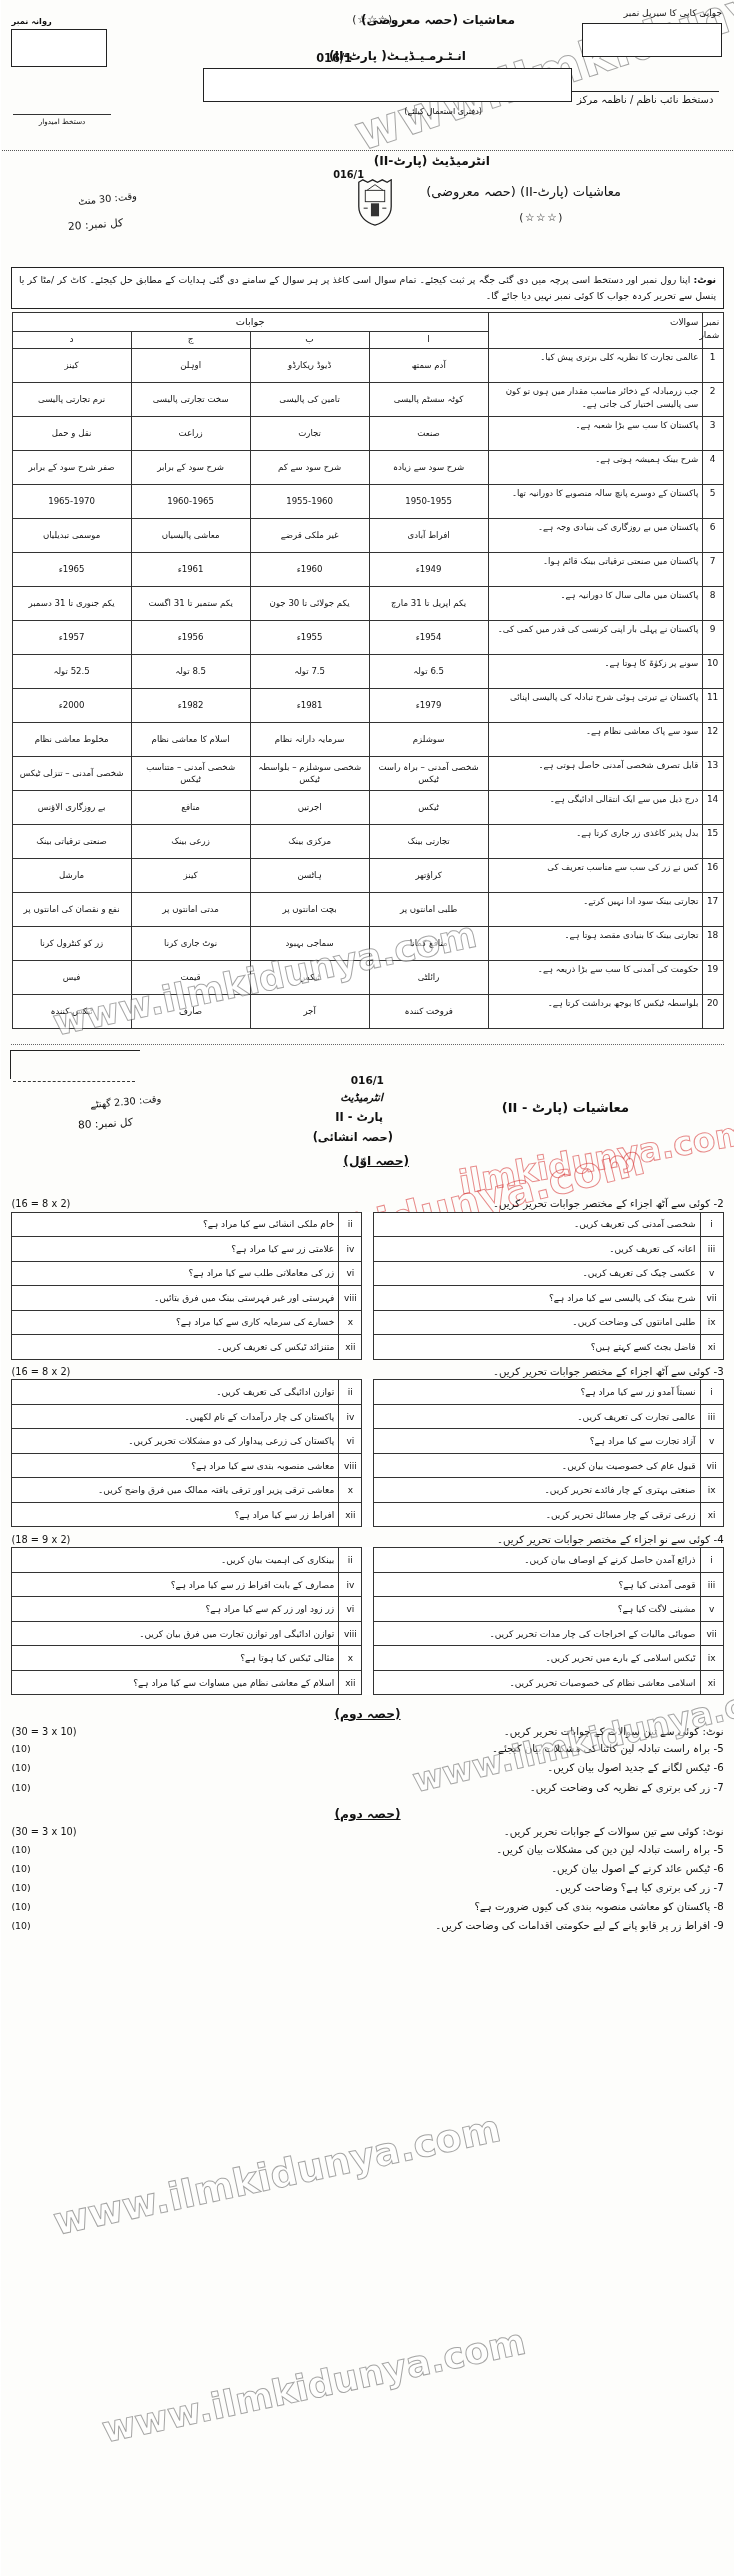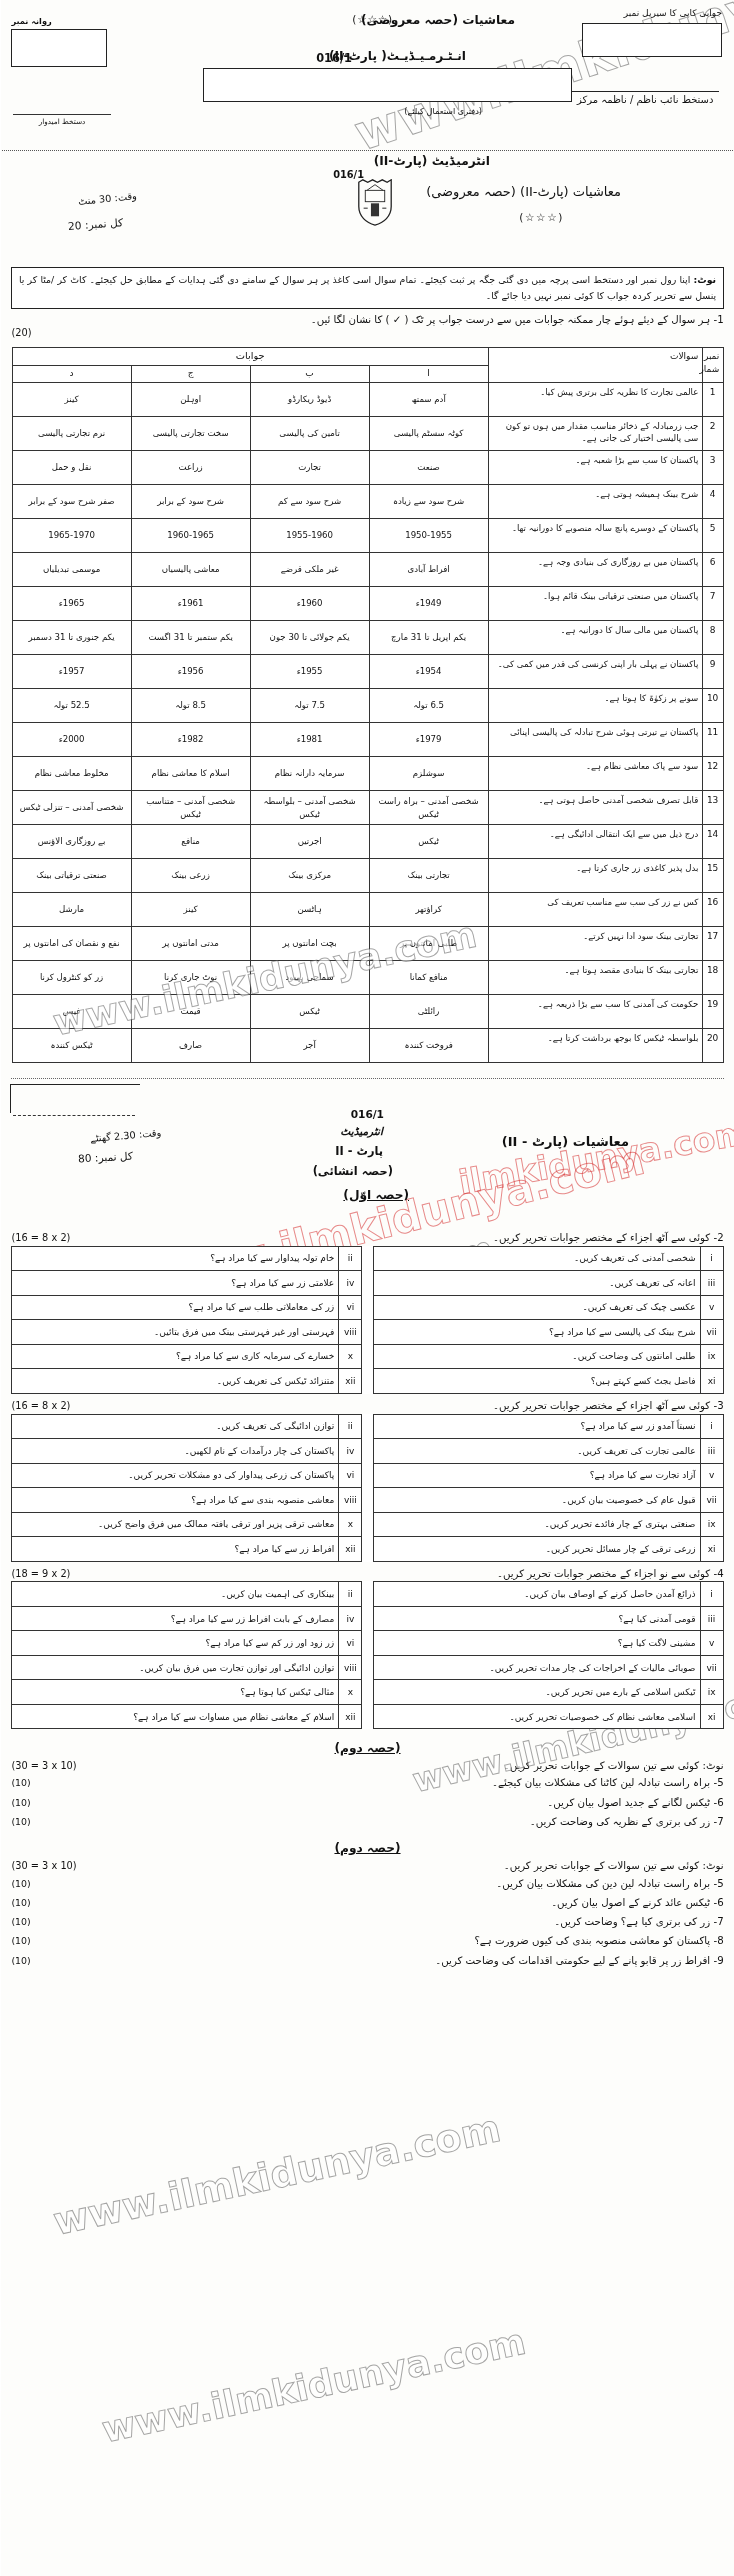--- a/index.html
+++ b/index.html
@@ -403,27 +403,20 @@
 
     <div class="obj-time urdu">وقت: 30 منٹ</div>
     <div class="obj-marks urdu">کل نمبر: 20</div>
   </div>
 
   <div class="note-box urdu">
     <span class="nlabel">نوٹ:</span>
     <span>اپنا رول نمبر اور دستخط اسی پرچہ میں دی گئی جگہ پر ثبت کیجئے۔ تمام سوال اسی کاغذ پر ہر سوال کے سامنے دی گئی ہدایات کے مطابق حل کیجئے۔ کاٹ کر /مٹا کر یا پنسل سے تحریر کردہ جواب کا کوئی نمبر نہیں دیا جائے گا۔</span>
   </div>
 
-  <div class="q1-line">
-    <div class="q1-text urdu">
-      <span>1-</span>
-      <span>ہر سوال کے دیئے ہوئے چار ممکنہ جوابات میں سے درست جواب پر ٹک (  ✓  ) کا نشان لگا ئیں۔</span>
-    </div>
-    <div class="q1-marks ltr">(20)</div>
-  </div>
 
   <table class="mcq">
     <thead>
       <tr>
         <th class="c-no" rowspan="2">نمبر شمار</th>
         <th class="c-q" rowspan="2">سوالات</th>
         <th class="hdr-jawabat" colspan="4">جوابات</th>
       </tr>
       <tr>
         <th class="c-opt">ا</th>
@@ -526,21 +519,21 @@
           <td class="c-q   urdu">سود سے پاک معاشی نظام ہے۔</td>
           <td class="c-opt urdu">سوشلزم</td>
           <td class="c-opt urdu">سرمایہ دارانہ نظام</td>
           <td class="c-opt urdu">اسلام کا معاشی نظام</td>
           <td class="c-opt urdu">مخلوط معاشی نظام</td>
         </tr>
         <tr>
           <td class="c-no  ltr">13</td>
           <td class="c-q   urdu">قابل تصرف شخصی آمدنی حاصل ہوتی ہے۔</td>
           <td class="c-opt urdu">شخصی آمدنی – براہ راست ٹیکس</td>
-          <td class="c-opt urdu">شخصی آمدنی – بلواسطہ ٹیکس</td>
+          <td class="c-opt urdu">شخصی سوشلزم – بلواسطہ ٹیکس</td>
           <td class="c-opt urdu">شخصی آمدنی – متناسب ٹیکس</td>
           <td class="c-opt urdu">شخصی آمدنی – تنزلی ٹیکس</td>
         </tr>
         <tr>
           <td class="c-no  ltr">14</td>
           <td class="c-q   urdu">درج ذیل میں سے ایک انتقالی ادائیگی ہے۔</td>
           <td class="c-opt urdu">ٹیکس</td>
           <td class="c-opt urdu">اجرتیں</td>
           <td class="c-opt urdu">منافع</td>
           <td class="c-opt urdu">بے روزگاری الاؤنس</td>
@@ -619,21 +612,21 @@
       </div>
       <div class="qmarks">(16 = 8 x 2)</div>
     </div>
     <table class="parts">
       <tbody id="q2-body">
           <tr>
             <td class="rn">i</td>
             <td class="rtxt urdu">شخصی آمدنی کی تعریف کریں۔</td>
             <td class="gap"></td>
             <td class="rn">ii</td>
-            <td class="rtxt urdu">خام تولہ پیداوار سے کیا مراد ہے؟</td>
+            <td class="rtxt urdu">خام ملکی انشائی سے کیا مراد ہے؟</td>
           </tr>
           <tr>
             <td class="rn">iii</td>
             <td class="rtxt urdu">اعانہ کی تعریف کریں۔</td>
             <td class="gap"></td>
             <td class="rn">iv</td>
             <td class="rtxt urdu">علامتی زر سے کیا مراد ہے؟</td>
           </tr>
           <tr>
             <td class="rn">v</td>

